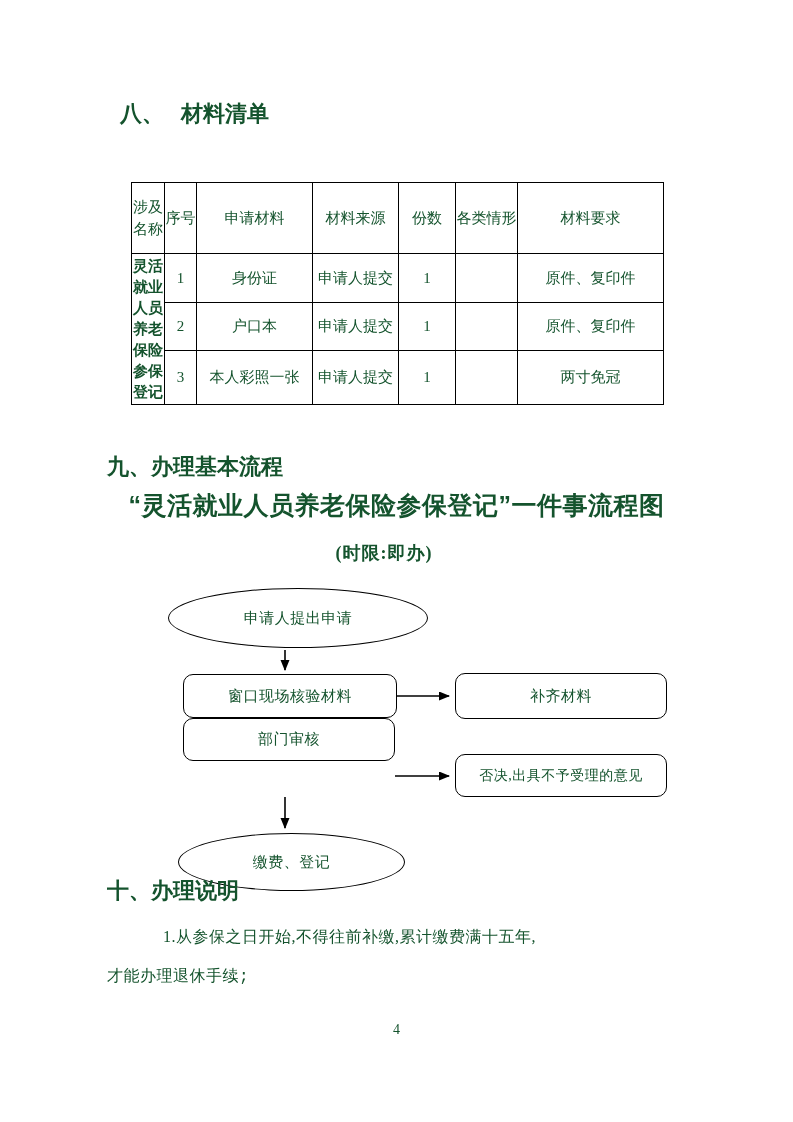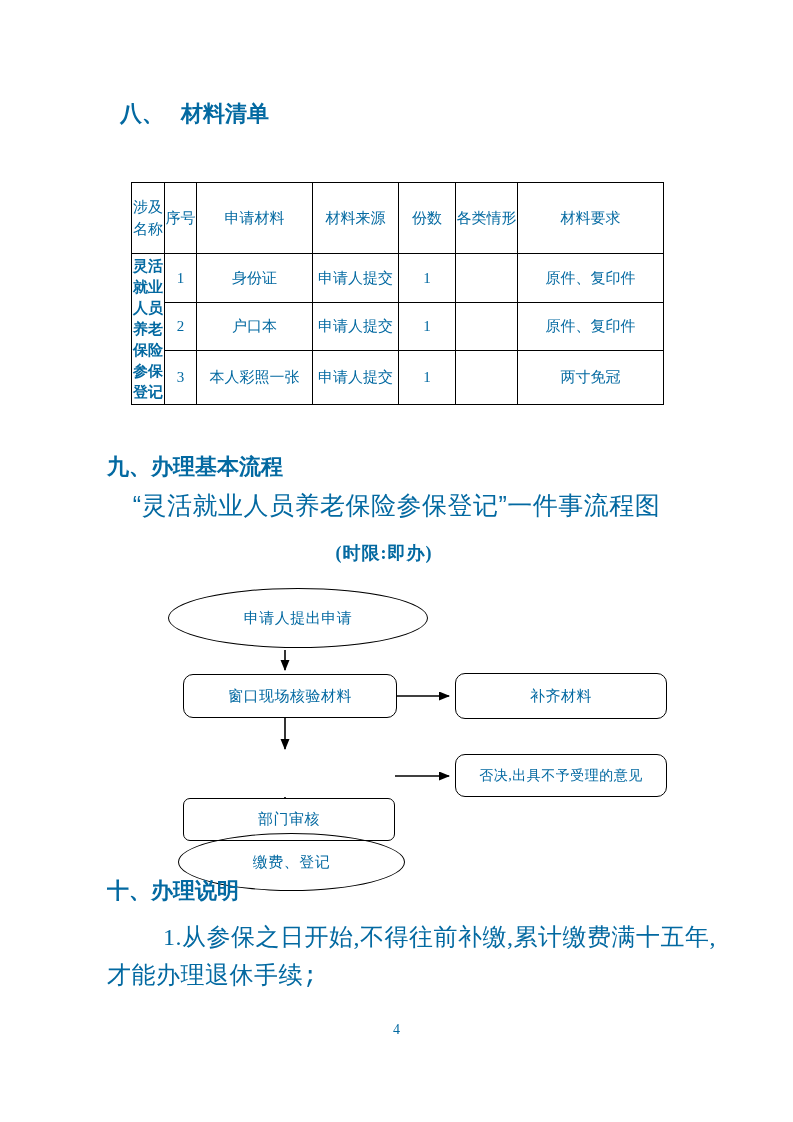--- a/index.html
+++ b/index.html
@@ -2,21 +2,21 @@
 <html><head>
 <meta charset="utf-8">
 <style>
   * { margin: 0; padding: 0; box-sizing: border-box; }
   html, body { background: #ffffff; }
   .page {
     position: relative;
     width: 793px;
     height: 1122px;
     background: #ffffff;
-    color: #0369a1;
+    color: #14532d;
     font-family: "Liberation Serif", serif;
     overflow: hidden;
   }
   
   .sec-heading {
     position: absolute;
     font-family: "Liberation Sans", sans-serif;
     font-weight: bold;
     font-size: 22px;
     line-height: 26px;
@@ -57,21 +57,21 @@
     padding: 0 2px;
   }
   td.tight { font-size: 14px; letter-spacing: 0; }
   
   .flow-title {
     position: absolute;
     left: 0; right: 0;
     top: 489px;
     text-align: center;
     font-family: "Liberation Sans", sans-serif;
-    font-weight: normal;
+    font-weight: bold;
     font-size: 25px;
     letter-spacing: 0.5px;
     white-space: nowrap;
   }
   .flow-sub {
     position: absolute;
     left: 0; right: 25px;
     top: 541px;
     text-align: center;
     font-weight: bold;
@@ -88,36 +88,36 @@
     font-size: 15px;
     letter-spacing: 0.5px;
     text-align: center;
     background: #ffffff;
   }
   .fc-ellipse { border-radius: 50%; }
   .fc-rect { border-radius: 10px; justify-content: center; }
   #node-start      { left: 168px; top: 588px; width: 260px; height: 60px; }
   #node-verify     { left: 183px; top: 674px; width: 214px; height: 44px; }
   #node-supplement { left: 455px; top: 673px; width: 212px; height: 46px; }
-  #node-review     { left: 183px; top: 798px; width: 212px; height: 43px; border-radius: 7px; }
+  #node-review     { left: 183px; top: 718px; width: 212px; height: 43px; }
   #node-reject     { left: 455px; top: 754px; width: 212px; height: 43px; font-size: 14px; }
   #node-finish     { left: 178px; top: 833px; width: 227px; height: 58px; background: transparent; }
   svg.fc-arrows {
     position: absolute;
     left: 0; top: 0;
     width: 793px; height: 1122px;
     pointer-events: none;
   }
   
   .notes {
     position: absolute;
     left: 107px;
     top: 917px;
     width: 590px;
-    font-size: 24px;
+    font-size: 16px;
     line-height: 40px;
     letter-spacing: 0.5px;
   }
   .notes .line1 { text-indent: 56px; white-space: nowrap; }
   .notes .line2 { white-space: nowrap; font-family: Liberation Mono, monospace; }
   
   .page-number {
     position: absolute;
     left: 0; right: 0;
     top: 1022px;

